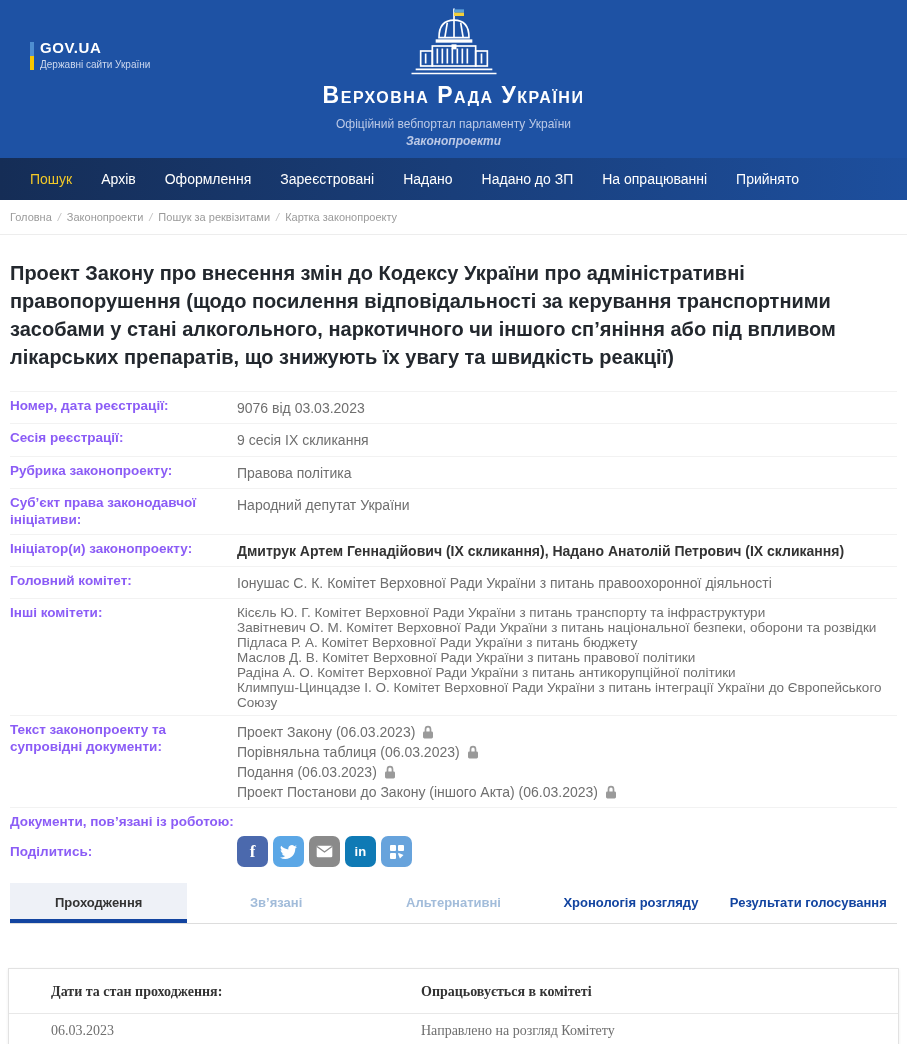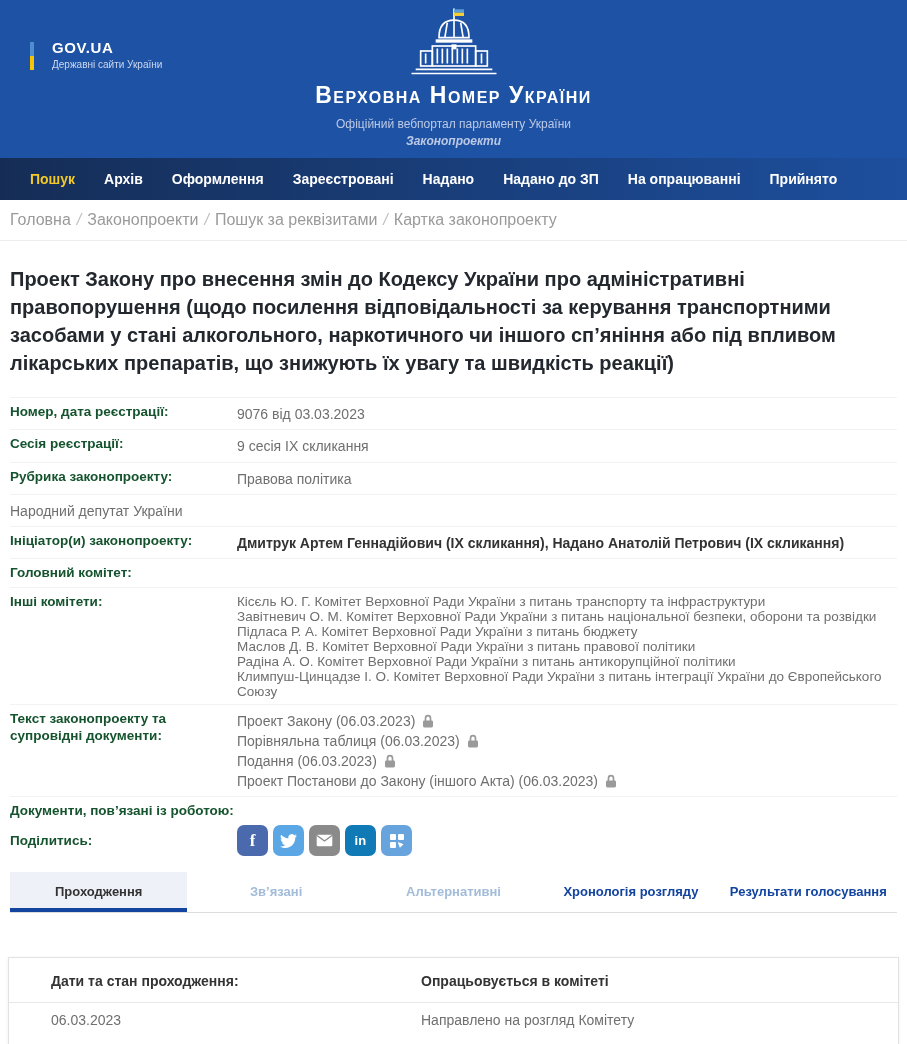--- a/index.html
+++ b/index.html
@@ -14,21 +14,21 @@
   
   .header {
     position:relative;
     height:158px;
     background:#1e52a4;
     color:#fff;
     overflow:hidden;
   }
   .govua {
     position:absolute; left:30px; top:40px;
-    display:flex; gap:18px; align-items:flex-start;
+    display:flex; gap:6px; align-items:flex-start;
   }
   .govua-flag { width:4px; height:28px; margin-top:2px;
     background:linear-gradient(180deg,#4e8ed0 0 50%, #f7c600 50% 100%); }
   .govua-title { font-size:15px; font-weight:bold; letter-spacing:.6px; line-height:1; }
   .govua-sub { font-size:10px; color:#cdd8ee; margin-top:4px; }
 
   .header-center { text-align:center; padding-top:6px; }
   .site-title {
     margin-top:2px;
     font-size:23px; font-weight:bold; letter-spacing:1.5px;
@@ -37,46 +37,46 @@
   .site-sub { font-size:12px; color:#bcc9e6; margin-top:8px; }
   .section-label { font-size:12px; font-weight:bold; font-style:italic; color:#bcc9e6; margin-top:3px; }
 
   
   .nav {
     height:42px;
     background:linear-gradient(90deg,#152d56 0%, #1d4f9e 100%);
     display:flex; align-items:center;
     padding:0 30px; gap:29px;
   }
-  .nav-item { color:#fff; font-size:14px; font-weight:bold; cursor:pointer; white-space:nowrap; }
+  .nav-item { color:#fff; font-size:14px; font-weight:normal; cursor:pointer; white-space:nowrap; }
   .nav-item.active { color:#f3c928; }
 
   
   .breadcrumb {
     padding:11px 10px 11px;
-    font-size:16px; color:#9a9a9a;
+    font-size:11px; color:#9a9a9a;
     border-bottom:1px solid #ededed;
   }
   .crumb { cursor:pointer; }
   .crumb-sep { color:#c0c0c0; margin:0 6px; font-style:italic; }
 
   
   .main { padding:0 10px; }
   .bill-title {
     margin:24px 0 0;
     max-width:880px;
     font-size:20px; line-height:1.4; font-weight:bold;
     color:#23282e;
   }
 
   .details { margin-top:20px; }
   .detail-row { display:flex; padding:4px 0 5px; border-top:1px solid #f2f2f2; }
   .detail-label {
     width:227px; flex-shrink:0; padding-right:14px;
-    font-size:13.5px; font-weight:bold; color:#14532d; line-height:1.25;
+    font-size:13.5px; font-weight:bold; color:#8b5cf6; line-height:1.25;
     padding-top:2px;
   }
   .detail-value { font-size:14px; color:#6f6f6f; line-height:1.45; padding-top:2px; }
   .detail-value.bold { font-weight:bold; color:#333; }
   .committee-line { font-size:13.5px; color:#6f6f6f; line-height:15px; }
   .doc-line { display:flex; align-items:center; gap:7px; height:20px; font-size:14px; color:#6f6f6f; cursor:pointer; }
   .lock-icon { flex-shrink:0; }
 
   .share-row { align-items:center; padding:6px 0 8px; }
   .share-icons { display:flex; gap:5px; }
@@ -111,21 +111,21 @@
   .tab.link { color:#1244a0; }
 
   
   .status-card {
     margin:44px 8px 6px;
     border:1px solid #e2e2e2;
     box-shadow:0 1px 3px rgba(0,0,0,.07);
     background:#fff;
     padding-bottom:16px;
   }
-  .s-row { display:flex; }
+  .s-row { display:flex;font-family:Liberation Serif, serif; }
   .s-head { padding:15px 0 13px; border-bottom:1px solid #e8e8e8; font-size:14px; font-weight:bold; color:#333; }
   .s-col1 { width:412px; padding-left:42px; flex-shrink:0; }
   .s-col2 { padding-right:10px; }
   .s-item { padding:9px 0; border-bottom:1px solid #efefef; font-size:14px; color:#6f6f6f; }
   .s-item:last-child { border-bottom:none; }
 </style>
 </head>
 <body>
 
 <div class="header">
@@ -162,21 +162,21 @@
         <line x1="70" y1="51" x2="70" y2="69"></line>
         <line x1="76" y1="51" x2="76" y2="69"></line>
         <rect x="20" y="54" width="14" height="18"></rect>
         <rect x="86" y="54" width="14" height="18"></rect>
         <line x1="26" y1="57" x2="26" y2="69"></line>
         <line x1="93" y1="57" x2="93" y2="69"></line>
         <line x1="14" y1="76" x2="106" y2="76"></line>
         <line x1="9" y1="81" x2="111" y2="81"></line>
       </g>
     </svg>
-    <div class="site-title">Верховна Номер України</div>
+    <div class="site-title">Верховна Рада України</div>
     <div class="site-sub">Офіційний вебпортал парламенту України</div>
     <div class="section-label">Законопроекти</div>
   </div>
 </div>
 
 <div class="nav">
   <div class="nav-item active">Пошук</div>
   <div class="nav-item">Архів</div>
   <div class="nav-item">Оформлення</div>
   <div class="nav-item">Зареєстровані</div>
@@ -204,30 +204,32 @@
       <div class="detail-label">Сесія реєстрації:</div>
       <div class="detail-value">9 сесія IX скликання</div>
     </div>
 
     <div class="detail-row">
       <div class="detail-label">Рубрика законопроекту:</div>
       <div class="detail-value">Правова політика</div>
     </div>
 
     <div class="detail-row">
+      <div class="detail-label">Суб’єкт права законодавчої ініціативи:</div>
       <div class="detail-value">Народний депутат України</div>
     </div>
 
     <div class="detail-row">
       <div class="detail-label">Ініціатор(и) законопроекту:</div>
       <div class="detail-value bold">Дмитрук Артем Геннадійович (IX скликання), Надано Анатолій Петрович (IX скликання)</div>
     </div>
 
     <div class="detail-row">
       <div class="detail-label">Головний комітет:</div>
+      <div class="detail-value">Іонушас С. К. Комітет Верховної Ради України з питань правоохоронної діяльності</div>
     </div>
 
     <div class="detail-row">
       <div class="detail-label">Інші комітети:</div>
       <div class="detail-value">
         <div class="committee-line">Кісєль Ю. Г. Комітет Верховної Ради України з питань транспорту та інфраструктури</div>
         <div class="committee-line">Завітневич О. М. Комітет Верховної Ради України з питань національної безпеки, оборони та розвідки</div>
         <div class="committee-line">Підласа Р. А. Комітет Верховної Ради України з питань бюджету</div>
         <div class="committee-line">Маслов Д. В. Комітет Верховної Ради України з питань правової політики</div>
         <div class="committee-line">Радіна А. О. Комітет Верховної Ради України з питань антикорупційної політики</div>

